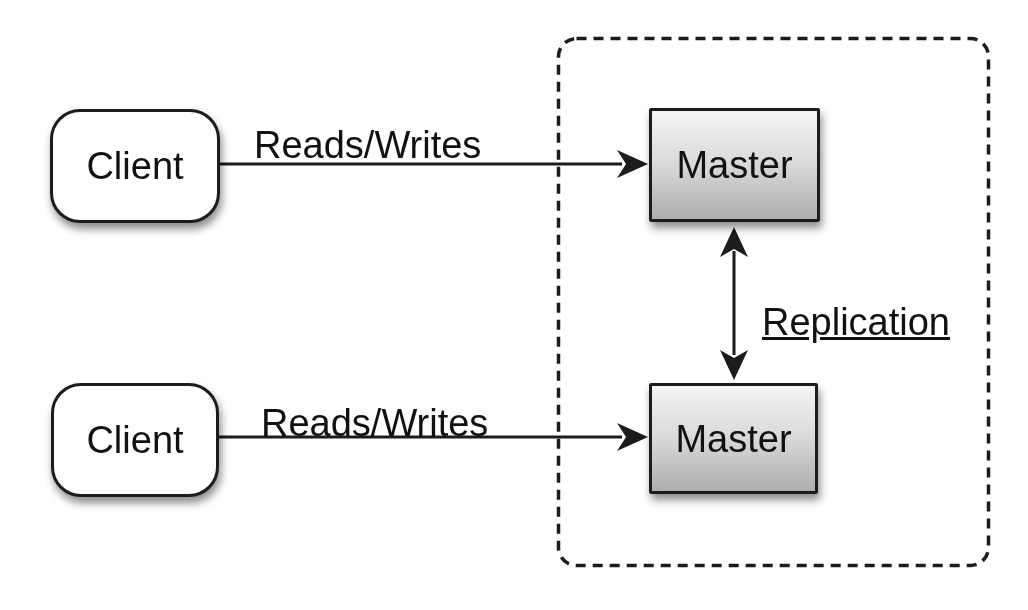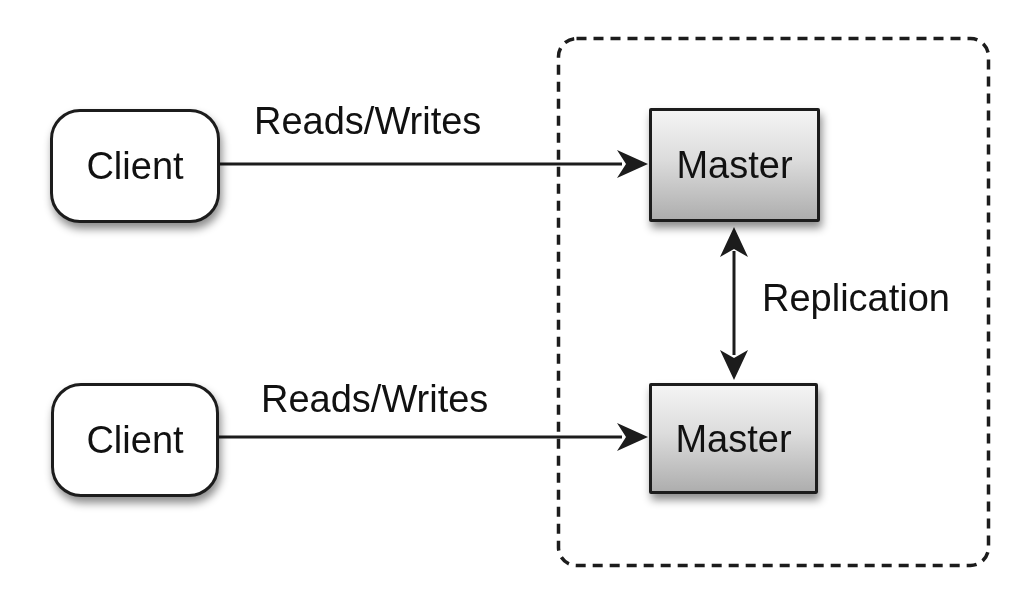--- a/index.html
+++ b/index.html
@@ -45,30 +45,31 @@
     border-radius: 2px;
     box-shadow: 2px 6px 9px rgba(0,0,0,0.45);
     align-items: center;
   }
   .edge-label {
     position: absolute;
     font-size: 38px;
     line-height: 42px;
     white-space: nowrap;
     color: #111111;
+    margin-top: 24px;
   }
   
   .client-top    { left: 42px;  top: 109px; width: 170px; height: 114px; }
   .client-bottom { left: 43px;  top: 383px; width: 168px; height: 114px; }
   .master-top    { left: 649px; top: 108px; width: 171px; height: 114px; }
   .master-bottom { left: 649px; top: 383px; width: 169px; height: 111px; }
   
   .label-rw-top     { left: 254px; top: 100px; }
   .label-rw-bottom  { left: 261px; top: 378px; }
-  .label-replication{ left: 762px; top: 277px; }
+  .label-replication{ left: 762px; top: 277px; text-decoration: underline; }
 </style>
 </head>
 <body>
 
 <div class="canvas">
 
   <svg class="wires" viewBox="0 0 1028 610">
 
     <rect x="558.5" y="38.5" width="430" height="527" rx="18" ry="18" fill="none" stroke="#1c1c1c" stroke-width="3.5" stroke-dasharray="10 7"></rect>
 

